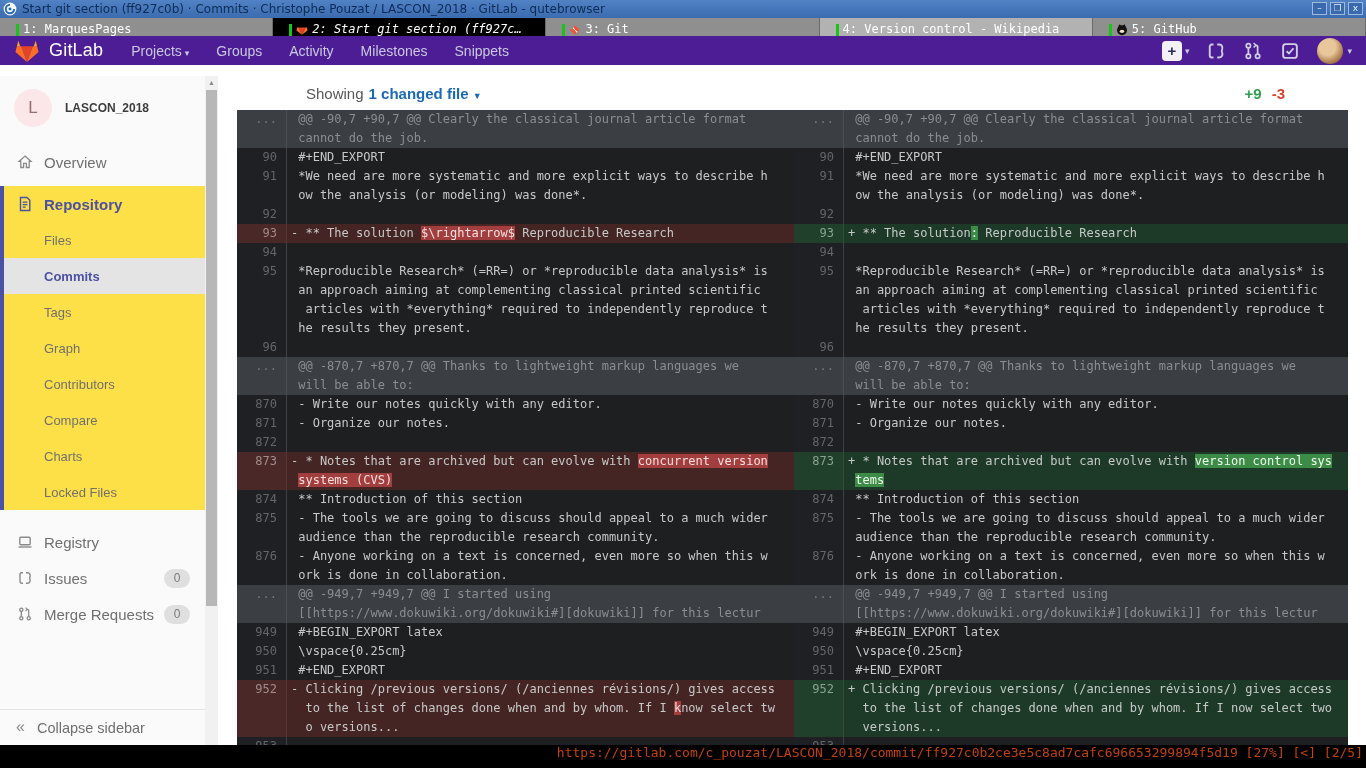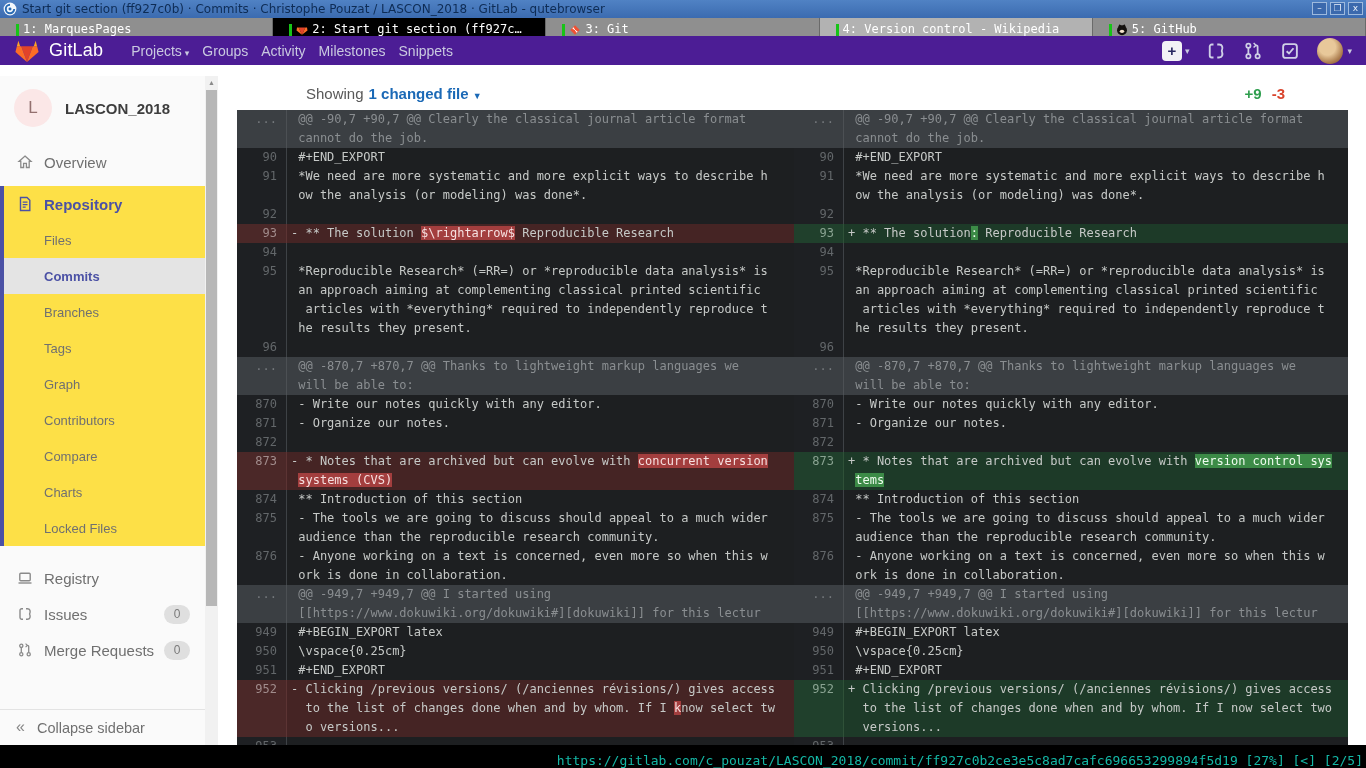--- a/index.html
+++ b/index.html
@@ -14,33 +14,33 @@
   .win-title { font-size:12px; font-weight:normal; color:#0e2c55; white-space:nowrap; }
   .winbtns { position:absolute; right:3px; top:2px; display:flex; gap:3px; }
   .winbtn { width:15px; height:13px; background:#3b69ad; border:1px solid #9db9dd;
     color:#e8f0fa; font-size:9px; line-height:11px; text-align:center;
     font-family:"DejaVu Sans", sans-serif; cursor:default; }
 
   .tabbar { position:absolute; left:0; top:18px; width:1366px; height:18px;
     background:#7d7d7d; display:flex; font-family:"DejaVu Sans Mono", monospace; }
   .tab { flex:1 1 0; display:flex; align-items:flex-end; overflow:hidden;
     background:#8f8f8f; border-right:1px solid #6a6a6a; padding-left:16px; }
-  .tab.active { background:#000; }
+  .tab.active { background:#000;font-style:italic; }
   .tab.light { background:#b2b2b2; }
   .tab .ind { width:3px; height:12px; background:#17c417; margin-right:4px; flex:0 0 auto; }
   .tab .fav { width:12px; height:12px; margin-right:4px; flex:0 0 auto; }
   .tab .lbl { color:#fff; font-size:12px; white-space:nowrap; overflow:hidden; }
 
   
   .navbar { position:absolute; left:0; top:36px; width:1366px; height:29px;
     background:#4c1d95; display:flex; align-items:center; color:#fff; }
   .brand { display:flex; align-items:center; margin-left:14px; }
   .brand .logo { width:26px; height:25px; }
   .brand .bname { font-size:18px; color:#fff; margin-left:9px; letter-spacing:.2px; }
-  .nav-items { display:flex; align-items:center; margin-left:28px; gap:13px; }
+  .nav-items { display:flex; align-items:center; margin-left:28px; gap:27px; }
   .nav-item { font-size:14px; color:#c9c9e0; cursor:pointer; white-space:nowrap; }
   .nav-item .crt { font-size:9px; margin-left:3px; }
   .nav-right { position:absolute; right:14px; display:flex; align-items:center; gap:17px; }
   .plusbox { display:flex; align-items:center; gap:3px; cursor:pointer; }
   .plusbox .pb { width:20px; height:20px; background:#f2f2f6; color:#292961;
     border-radius:4px; font-size:15px; font-weight:bold; text-align:center; line-height:19px; }
   .plusbox .crt, .avatar-wrap .crt { color:#c9c9e0; font-size:9px; }
   .searchgrp { display:flex; height:26px; border-radius:4px; overflow:hidden; }
   .scope { background:rgba(255,255,255,.22); color:#d9d9ea; font-size:13px;
     padding:0 11px; display:flex; align-items:center; }
@@ -54,21 +54,21 @@
   .avatar-wrap { display:flex; align-items:center; gap:4px; }
   .avatar { width:26px; height:26px; border-radius:50%;
     background:radial-gradient(circle at 40% 35%, #e8c89a 0 35%, #a8784a 70%, #6b4a2e 100%); }
 
   
   .sidebar { position:absolute; left:0; top:76px; width:205px; bottom:23px;
     background:#fafafa; overflow:hidden; }
   .proj { display:flex; align-items:center; padding:12px 0 0 14px; height:52px; }
   .proj-av { width:38px; height:38px; border-radius:50%; background:#fbe7e7;
     color:#93706f; font-size:17px; display:flex; align-items:center; justify-content:center; }
-  .proj-name { margin-left:13px; font-size:15px; font-weight:bold; color:#3d3d3d; }
+  .proj-name { margin-left:13px; font-size:12px; font-weight:bold; color:#3d3d3d; }
   .sb-row { position:relative; display:flex; align-items:center; height:36px;
     color:#707070; font-size:15px; cursor:pointer; }
   .sb-row .ic { position:absolute; left:17px; width:16px; height:16px; }
   .sb-row .tl { margin-left:44px; }
   .row-overview { margin-top:18px; height:32px; }
   .repo-block { margin-top:8px; background:#fde047; border-left:4px solid #4b51a5; }
   .row-repo { height:36px; }
   .row-repo .tl { color:#4b51a5; font-weight:bold; margin-left:40px; }
   .row-repo .ic { left:13px; }
   .sub-row { height:36px; display:flex; align-items:center; color:#707070;
@@ -116,21 +116,21 @@
   .drow.old { background:#452424; }
   .drow.old .gut { background:#4b2828; color:#a18c8c; border-right-color:#5c3434; }
   .drow.old .hl { background:#a33e3e; color:#f6e0e0; }
   .drow.new { background:#1d3a28; }
   .drow.new .gut { background:#20402c; color:#8aa392; border-right-color:#2f5138; }
   .drow.new .hl { background:#3c8b47; color:#effcef; }
 
   
   .statusbar { position:absolute; left:0; bottom:0; width:1366px; height:23px;
     background:#000; font-family:"DejaVu Sans Mono", monospace; font-size:13px;
-    color:#14b8a6; display:flex; align-items:flex-end; justify-content:flex-end;
+    color:#c2410c; display:flex; align-items:flex-start; justify-content:flex-end;
     padding-right:3px; white-space:pre; }
 </style>
 </head>
 <body>
 
 <div class="titlebar">
   <svg class="qb-icon" viewBox="0 0 16 16">
     <circle cx="8" cy="8" r="7.3" fill="#f4f8fc"></circle>
     <path d="M8 3.2a4.8 4.8 0 1 0 4.8 4.8" stroke="#2a6cb5" stroke-width="2.2" fill="none"></path>
     <circle cx="8" cy="8" r="1.7" fill="#2a6cb5"></circle>
@@ -242,21 +242,20 @@
     <div class="sb-row row-repo">
       <svg class="ic" viewBox="0 0 16 16">
         <path d="M3.5 1.5 H10 L12.8 4.2 V14.5 H3.5 Z" stroke="#4b51a5" stroke-width="1.4" fill="none"></path>
         <path d="M5.7 6.2 h4.8 M5.7 8.7 h4.8 M5.7 11.2 h3" stroke="#4b51a5" stroke-width="1.2"></path>
       </svg>
       <span class="tl">Repository</span>
     </div>
     <div id="repo-subitems">
         <div class="sub-row">Files</div>
         <div class="sub-row active">Commits</div>
-        <div class="sub-row">Branches</div>
         <div class="sub-row">Tags</div>
         <div class="sub-row">Graph</div>
         <div class="sub-row">Contributors</div>
         <div class="sub-row">Compare</div>
         <div class="sub-row">Charts</div>
         <div class="sub-row">Locked Files</div>
       </div>
   </div>
   <div class="bottom-rows" id="bottom-rows">
       <div class="sb-row">

